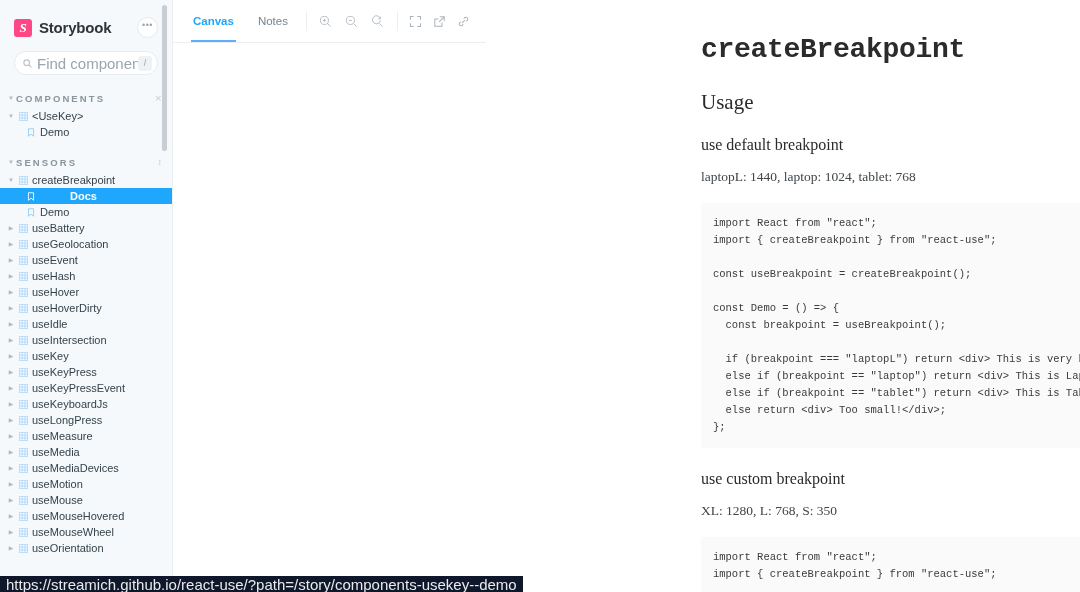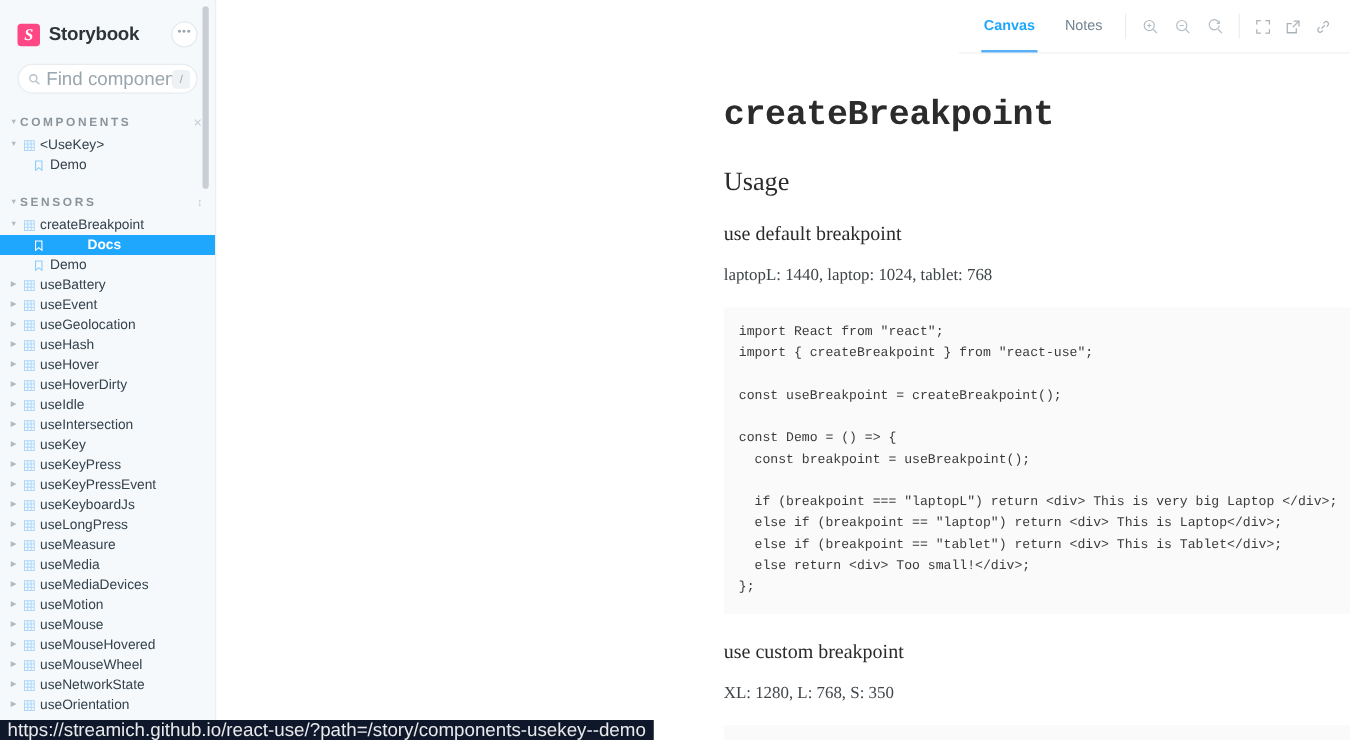--- a/index.html
+++ b/index.html
@@ -170,25 +170,24 @@
     left: 162px; top: 5px;
     width: 5px; height: 146px;
     border-radius: 3px;
     background: #c8ced3;
   }
 
   
   #main {
     flex: 1;
     display: flex;
-    flex-direction: column;
+    flex-direction: row;
     background: #fff;
     border-left: 1px solid #eceff2;
     min-width: 0;
-    align-items: flex-end;
   }
 
   .toolbar {
     height: 43px;
     flex: 0 0 43px;
     display: flex;
     align-items: stretch;
     border-bottom: 1px solid #eceff2;
     background: #fff;
     padding-left: 8px;
@@ -402,46 +401,46 @@
           <span class="twisty">▶</span>
           <span class="ic">
             <svg width="9" height="9" viewBox="0 0 12 12" fill="none" stroke="#aed7fa" stroke-width="1.1">
               <rect x="0.8" y="0.8" width="10.4" height="10.4"></rect>
               <line x1="0.8" y1="4.3" x2="11.2" y2="4.3"></line>
               <line x1="0.8" y1="7.8" x2="11.2" y2="7.8"></line>
               <line x1="4.3" y1="0.8" x2="4.3" y2="11.2"></line>
               <line x1="7.8" y1="0.8" x2="7.8" y2="11.2"></line>
             </svg>
           </span>
+          <span class="lbl">useGeolocation</span>
+        </div>
+        <div class="row">
+          <span class="twisty">▶</span>
+          <span class="ic">
+            <svg width="9" height="9" viewBox="0 0 12 12" fill="none" stroke="#aed7fa" stroke-width="1.1">
+              <rect x="0.8" y="0.8" width="10.4" height="10.4"></rect>
+              <line x1="0.8" y1="4.3" x2="11.2" y2="4.3"></line>
+              <line x1="0.8" y1="7.8" x2="11.2" y2="7.8"></line>
+              <line x1="4.3" y1="0.8" x2="4.3" y2="11.2"></line>
+              <line x1="7.8" y1="0.8" x2="7.8" y2="11.2"></line>
+            </svg>
+          </span>
           <span class="lbl">useEvent</span>
         </div>
         <div class="row">
           <span class="twisty">▶</span>
           <span class="ic">
             <svg width="9" height="9" viewBox="0 0 12 12" fill="none" stroke="#aed7fa" stroke-width="1.1">
               <rect x="0.8" y="0.8" width="10.4" height="10.4"></rect>
               <line x1="0.8" y1="4.3" x2="11.2" y2="4.3"></line>
               <line x1="0.8" y1="7.8" x2="11.2" y2="7.8"></line>
               <line x1="4.3" y1="0.8" x2="4.3" y2="11.2"></line>
               <line x1="7.8" y1="0.8" x2="7.8" y2="11.2"></line>
             </svg>
           </span>
-          <span class="lbl">useGeolocation</span>
-        </div>
-        <div class="row">
-          <span class="twisty">▶</span>
-          <span class="ic">
-            <svg width="9" height="9" viewBox="0 0 12 12" fill="none" stroke="#aed7fa" stroke-width="1.1">
-              <rect x="0.8" y="0.8" width="10.4" height="10.4"></rect>
-              <line x1="0.8" y1="4.3" x2="11.2" y2="4.3"></line>
-              <line x1="0.8" y1="7.8" x2="11.2" y2="7.8"></line>
-              <line x1="4.3" y1="0.8" x2="4.3" y2="11.2"></line>
-              <line x1="7.8" y1="0.8" x2="7.8" y2="11.2"></line>
-            </svg>
-          </span>
           <span class="lbl">useHash</span>
         </div>
         <div class="row">
           <span class="twisty">▶</span>
           <span class="ic">
             <svg width="9" height="9" viewBox="0 0 12 12" fill="none" stroke="#aed7fa" stroke-width="1.1">
               <rect x="0.8" y="0.8" width="10.4" height="10.4"></rect>
               <line x1="0.8" y1="4.3" x2="11.2" y2="4.3"></line>
               <line x1="0.8" y1="7.8" x2="11.2" y2="7.8"></line>
               <line x1="4.3" y1="0.8" x2="4.3" y2="11.2"></line>
@@ -637,33 +636,20 @@
           <span class="ic">
             <svg width="9" height="9" viewBox="0 0 12 12" fill="none" stroke="#aed7fa" stroke-width="1.1">
               <rect x="0.8" y="0.8" width="10.4" height="10.4"></rect>
               <line x1="0.8" y1="4.3" x2="11.2" y2="4.3"></line>
               <line x1="0.8" y1="7.8" x2="11.2" y2="7.8"></line>
               <line x1="4.3" y1="0.8" x2="4.3" y2="11.2"></line>
               <line x1="7.8" y1="0.8" x2="7.8" y2="11.2"></line>
             </svg>
           </span>
           <span class="lbl">useMouseWheel</span>
-        </div>
-        <div class="row">
-          <span class="twisty">▶</span>
-          <span class="ic">
-            <svg width="9" height="9" viewBox="0 0 12 12" fill="none" stroke="#aed7fa" stroke-width="1.1">
-              <rect x="0.8" y="0.8" width="10.4" height="10.4"></rect>
-              <line x1="0.8" y1="4.3" x2="11.2" y2="4.3"></line>
-              <line x1="0.8" y1="7.8" x2="11.2" y2="7.8"></line>
-              <line x1="4.3" y1="0.8" x2="4.3" y2="11.2"></line>
-              <line x1="7.8" y1="0.8" x2="7.8" y2="11.2"></line>
-            </svg>
-          </span>
-          <span class="lbl">useNetworkState</span>
         </div>
         <div class="row">
           <span class="twisty">▶</span>
           <span class="ic">
             <svg width="9" height="9" viewBox="0 0 12 12" fill="none" stroke="#aed7fa" stroke-width="1.1">
               <rect x="0.8" y="0.8" width="10.4" height="10.4"></rect>
               <line x1="0.8" y1="4.3" x2="11.2" y2="4.3"></line>
               <line x1="0.8" y1="7.8" x2="11.2" y2="7.8"></line>
               <line x1="4.3" y1="0.8" x2="4.3" y2="11.2"></line>
               <line x1="7.8" y1="0.8" x2="7.8" y2="11.2"></line>

